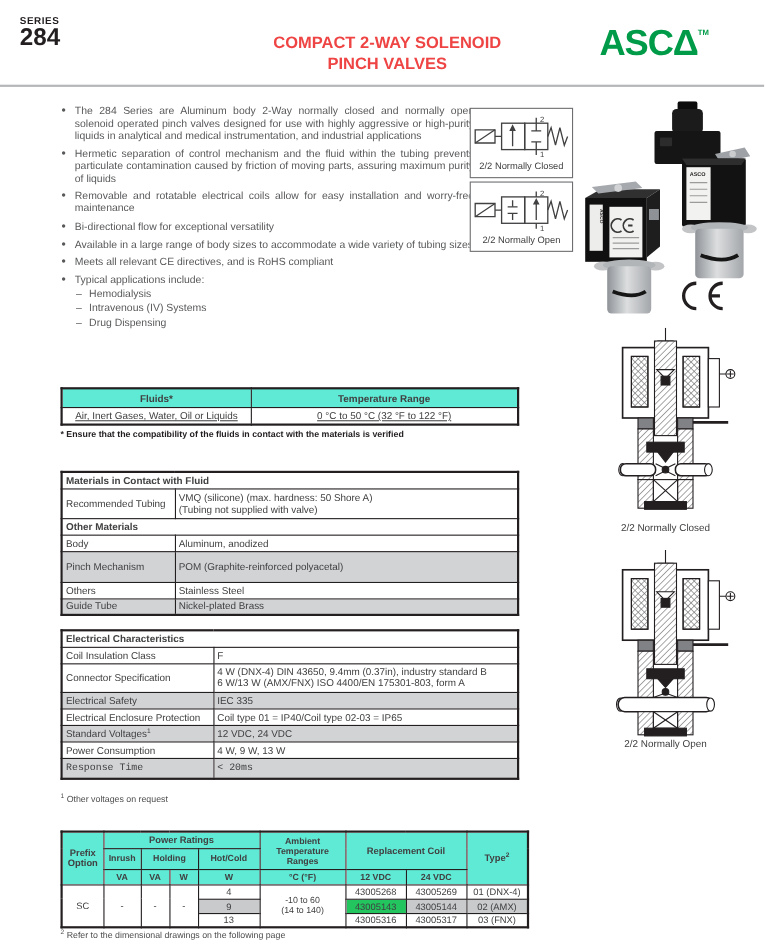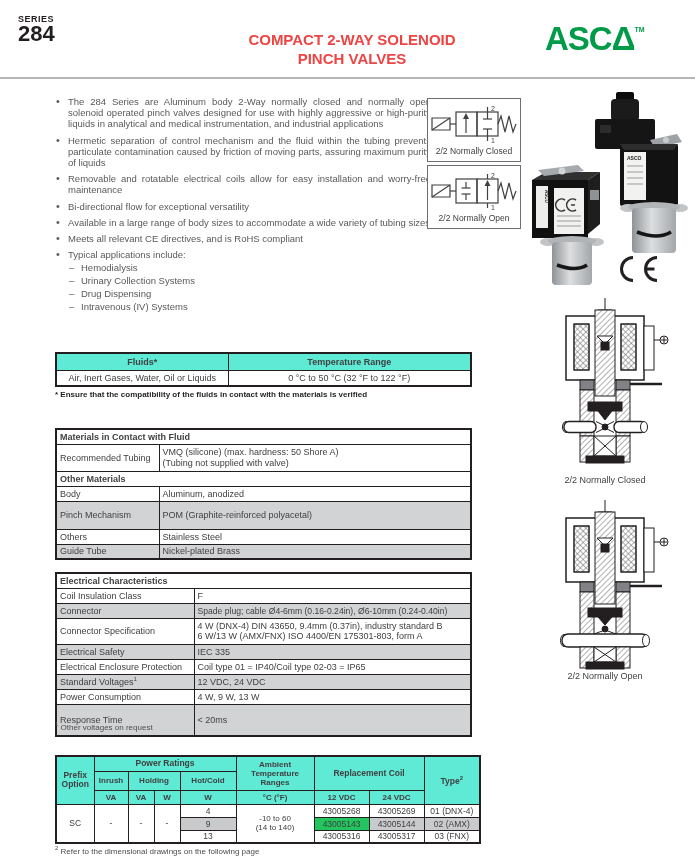--- a/index.html
+++ b/index.html
@@ -75,23 +75,22 @@
   <div class="abs features">
     <div class="feature">The 284 Series are Aluminum body 2-Way normally closed and normally open solenoid operated pinch valves designed for use with highly aggressive or high-purity liquids in analytical and medical instrumentation, and industrial applications</div>
     <div class="feature">Hermetic separation of control mechanism and the fluid within the tubing prevents particulate contamination caused by friction of moving parts, assuring maximum purity of liquids</div>
     <div class="feature">Removable and rotatable electrical coils allow for easy installation and worry-free maintenance</div>
     <div class="feature">Bi-directional flow for exceptional versatility</div>
     <div class="feature">Available in a large range of body sizes to accommodate a wide variety of tubing sizes</div>
     <div class="feature">Meets all relevant CE directives, and is RoHS compliant</div>
     <div class="feature" style="margin-bottom:2px;">Typical applications include:</div>
     <div class="apps">
       <div class="app">Hemodialysis</div>
-      <div class="app">Urinary Collection Systems</div>
+      <div class="app">Intravenous (IV) Systems</div>
       <div class="app">Drug Dispensing</div>
-      <div class="app">Intravenous (IV) Systems</div>
     </div>
   </div>
 
   <div class="abs symbol-box" style="left:427px; top:98px; height:64px;">
     <svg width="92" height="40" viewBox="0 0 92 40">
       <g stroke="#414042" stroke-width="1.2" fill="none">
         <polygon points="4,14 22,14 22,26 4,26"></polygon>
         <line x1="4" y1="26" x2="22" y2="14"></line>
         <line x1="22" y1="20" x2="28" y2="20"></line>
         <rect x="28" y="8" width="21" height="24"></rect>
@@ -197,21 +196,21 @@
   <table class="sheet abs" style="left:55px; top:352px; width:415px;">
     <colgroup>
         <col style="width:172px">
         <col style="width:243px">
       </colgroup>
     <tbody>
         <tr style="height:17px;">
       <th class="hdr">Fluids*</th>
       <th class="hdr">Temperature Range</th>
     </tr>
-    <tr style="height:16px;">
+    <tr style="height:16px;text-decoration:underline;">
       <td class="ctr">Air, Inert Gases, Water, Oil or Liquids</td>
       <td class="ctr">0 °C to 50 °C (32 °F to 122 °F)</td>
     </tr>
   </tbody>
     </table>
   <div class="abs fn" style="left:55px; top:390px;">* Ensure that the compatibility of the fluids in contact with the materials is verified</div>
 
   <table class="sheet abs" style="left:55px; top:428px; width:415px;">
     <colgroup>
         <col style="width:103px">
@@ -256,24 +255,20 @@
         <col style="width:277px">
       </colgroup>
     <tbody>
         <tr style="height:15px;">
           <td class="sect" colspan="2">Electrical Characteristics</td>
         </tr>
     <tr style="height:15px;">
       <td>Coil Insulation Class</td>
       <td>F</td>
     </tr>
-    <tr style="height:15px;">
-      <td class="gray">Connector</td>
-      <td class="gray" style="font-size:8.6px;">Spade plug; cable Ø4-6mm (0.16-0.24in), Ø6-10mm (0.24-0.40in)</td>
-    </tr>
     <tr style="height:26px;">
       <td>Connector Specification</td>
       <td class="small2">
         <div>4 W (DNX-4) DIN 43650, 9.4mm (0.37in), industry standard B</div>
         <div>6 W/13 W (AMX/FNX) ISO 4400/EN 175301-803, form A</div>
       </td>
     </tr>
     <tr style="height:15px;">
       <td class="gray">Electrical Safety</td>
       <td class="gray">IEC 335</td>
@@ -283,21 +278,21 @@
       <td>Coil type 01 = IP40/Coil type 02-03 = IP65</td>
     </tr>
     <tr style="height:15px;">
       <td class="gray"><span>Standard Voltages</span><sup style="font-size:6px;">1</sup></td>
       <td class="gray">12 VDC, 24 VDC</td>
     </tr>
     <tr style="height:15px;">
       <td>Power Consumption</td>
       <td>4 W, 9 W, 13 W</td>
     </tr>
-    <tr style="height:32px;">
+    <tr style="height:19px;font-family:Liberation Mono, monospace;">
       <td class="gray">Response Time</td>
       <td class="gray">&lt; 20ms</td>
     </tr>
   </tbody>
     </table>
   <div class="abs fn" style="left:55px; top:721px; font-weight:normal; color:#4d4d4f;">
     <sup>1</sup> <span>Other voltages on request</span>
   </div>
 
   <table class="sheet ratings abs" style="left:55px; top:755px; width:424px;">

